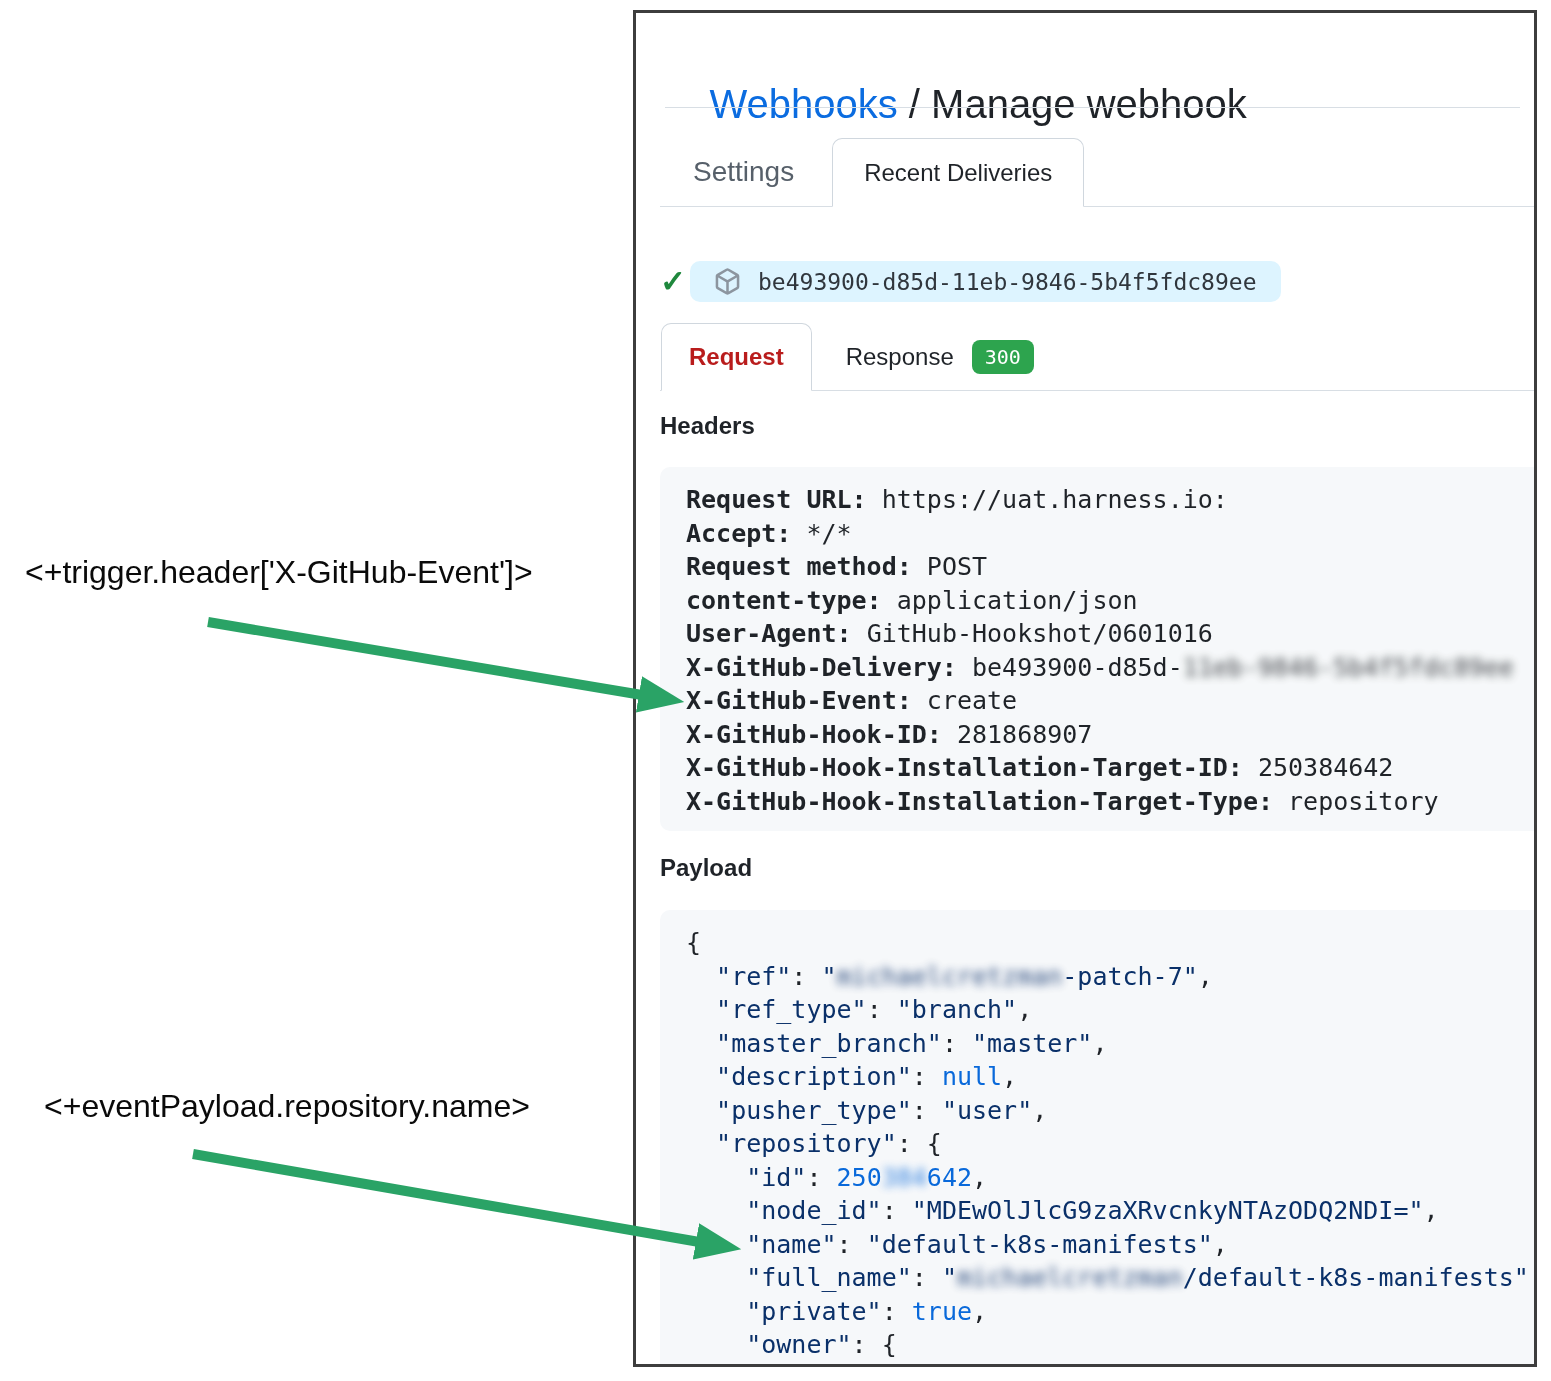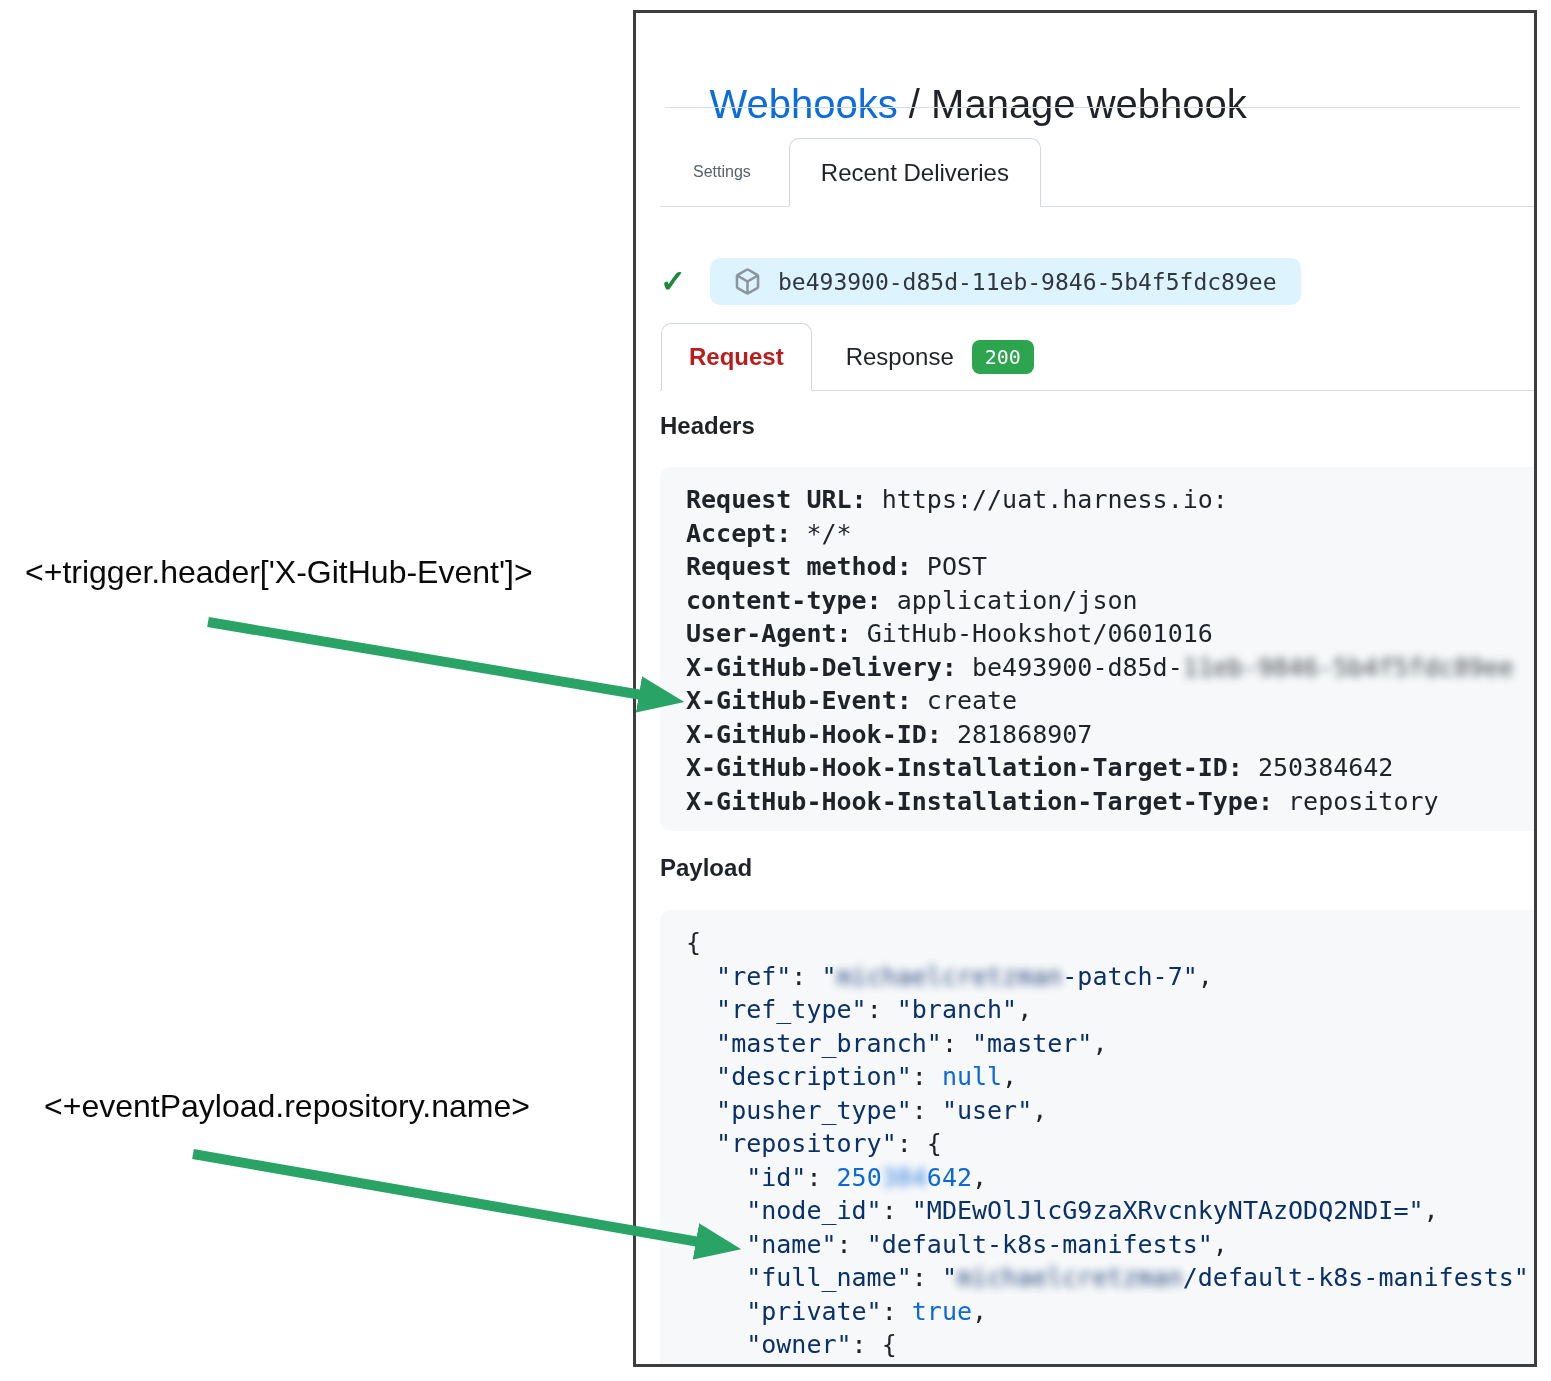--- a/index.html
+++ b/index.html
@@ -16,31 +16,31 @@
     position:absolute;left:29px;top:24px;font-size:40px;color:#1f2328;white-space:pre;
   }
   .crumb-link{color:#0b6ce0;cursor:pointer;}
   .divider{position:absolute;left:29px;right:14px;top:94px;height:1px;background:#d8dee4;}
 
   .nav1{
     position:absolute;left:24px;right:0;top:125px;height:69px;
     border-bottom:1px solid #d8dee4;display:flex;align-items:stretch;box-sizing:border-box;
   }
   .tab-plain{margin-left:15px;padding:0 18px;display:flex;align-items:center;
-    font-size:16px;color:#57606a;cursor:pointer;}
+    font-size:28px;color:#57606a;cursor:pointer;}
   .tab-active{
     margin-left:20px;margin-bottom:-1px;background:#fff;border:1px solid #d0d7de;
     border-bottom:1px solid #fff;border-radius:10px 10px 0 0;display:flex;align-items:center;
     padding:0 31px;font-size:24px;color:#1f2328;cursor:pointer;
   }
 
   .delivery-row{position:absolute;left:24px;top:245px;height:47px;display:flex;align-items:center;}
   .check{color:#1f883d;font-size:31px;font-weight:bold;width:30px;}
   .pill{
-    margin-left:20px;height:47px;background:#ddf4ff;border-radius:10px;
+    margin-left:0;height:41px;background:#ddf4ff;border-radius:10px;
     display:flex;align-items:center;padding:0 24px;gap:17px;cursor:pointer;
   }
   .pill svg{display:block;}
   .pill-id{font-family:"DejaVu Sans Mono", monospace;font-size:23px;color:#30363d;}
 
   .nav2{
     position:absolute;left:24px;right:0;top:310px;height:68px;
     border-bottom:1px solid #d8dee4;display:flex;align-items:stretch;box-sizing:border-box;
   }
   .req-tab{
@@ -119,21 +119,21 @@
       <span class="pill-id">be493900-d85d-11eb-9846-5b4f5fdc89ee</span>
     </div>
   </div>
 
   <div class="nav2">
     <div class="req-tab">
       <span>Request</span>
     </div>
     <div class="resp-tab">
       <span>Response</span>
-      <span class="badge">200</span>
+      <span class="badge">300</span>
     </div>
   </div>
 
   <div class="section-h" id="headers-h">Headers</div>
 
   <div class="code-box" id="headers-box">
       <div class="code-line"><span class="hl">Request URL:</span><span class="hv"> https://uat.harness.io:</span></div>
       <div class="code-line"><span class="hl">Accept:</span><span class="hv"> */*</span></div>
       <div class="code-line"><span class="hl">Request method:</span><span class="hv"> POST</span></div>
       <div class="code-line"><span class="hl">content-type:</span><span class="hv"> application/json</span></div>

